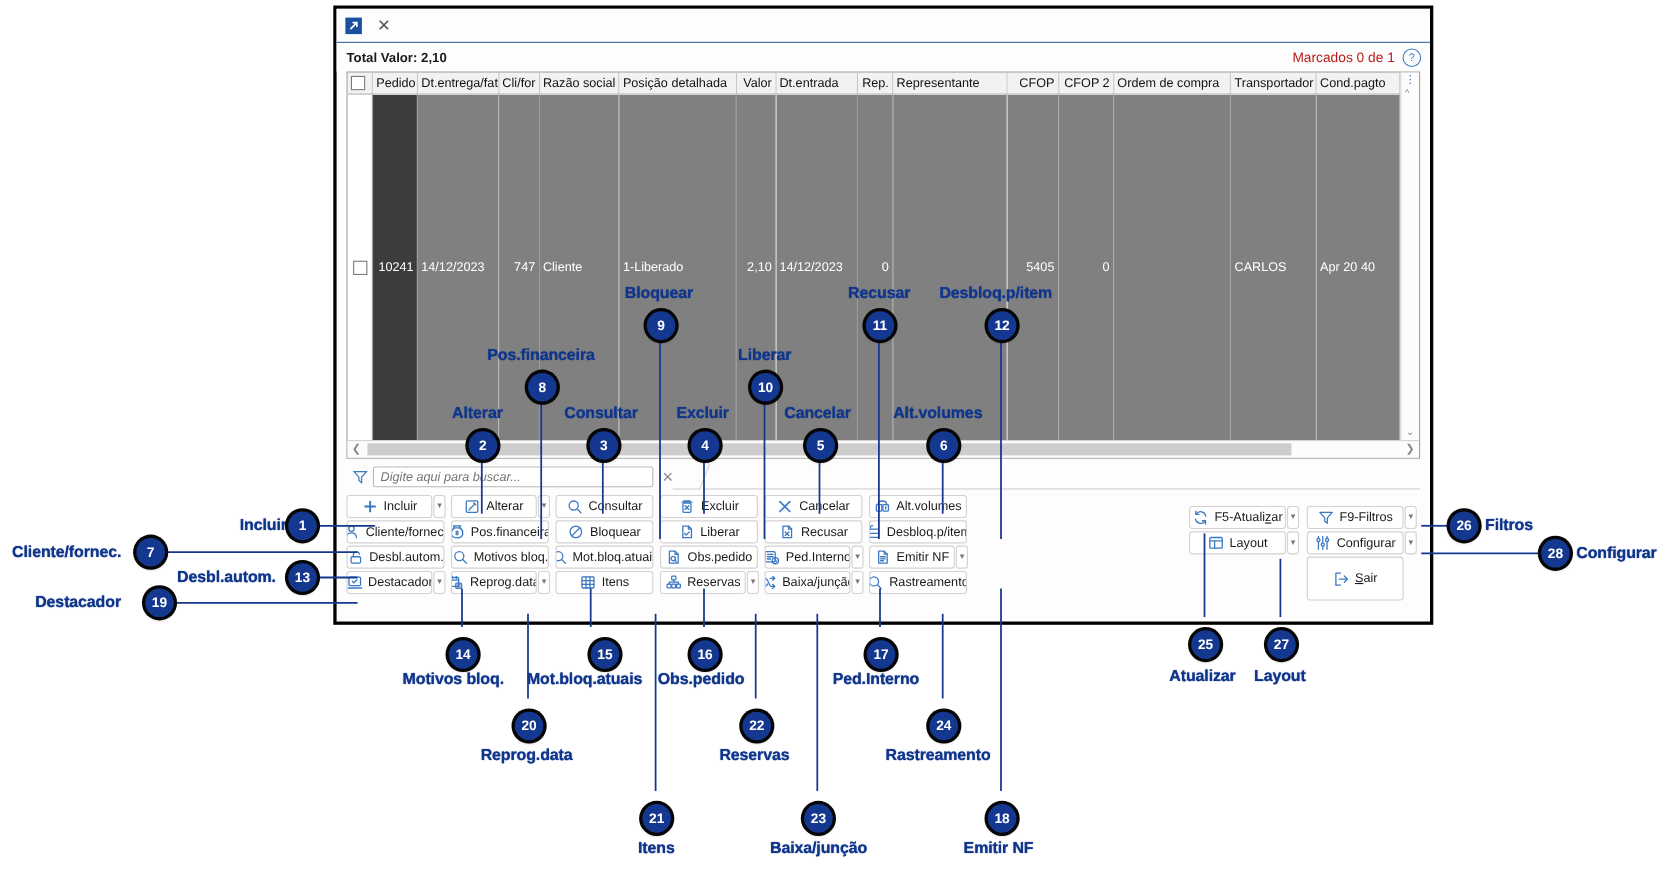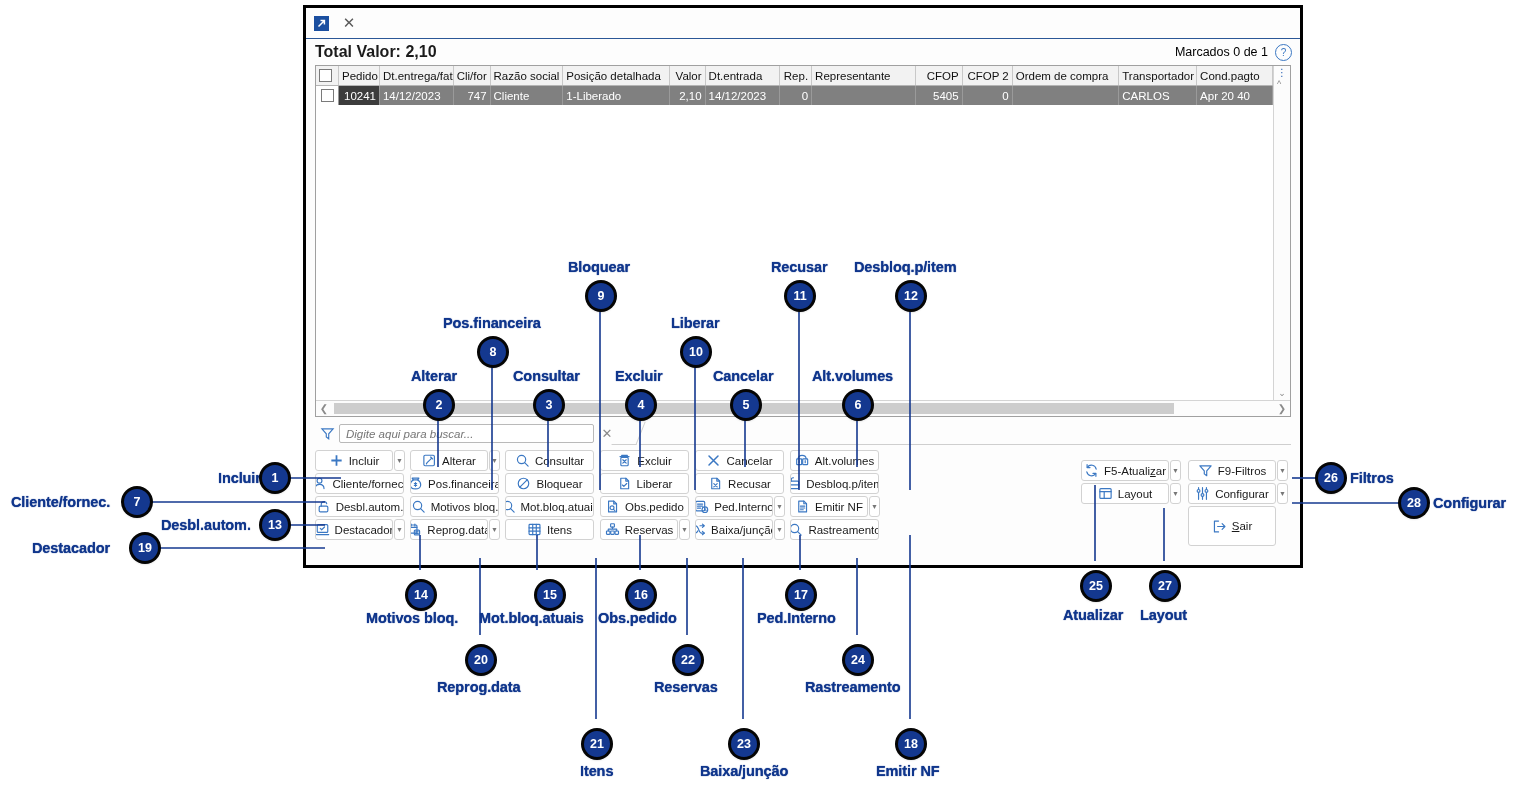--- a/index.html
+++ b/index.html
@@ -35,35 +35,35 @@
     width:15px;height:15px;background:#1b4fa0;margin-right:9px;
     display:flex;align-items:center;justify-content:center;color:#fff;font-size:11px;line-height:1;
   }
   .title-txt{font-size:12.5px;color:#6e6e6e;flex:1;}
   .win-close{font-size:15px;color:#5a5a5a;width:22px;text-align:center;cursor:default;}
 
   .subbar{
     height:26px;display:flex;align-items:center;padding:0 8px 0 9px;
     box-sizing:border-box;background:#fdfdfd;
   }
-  .subbar .total{font-size:16px;font-weight:bold;color:#1a1a1a;}
+  .subbar .total{font-size:12px;font-weight:bold;color:#1a1a1a;}
   .subbar .spacer{flex:1;}
-  .subbar .marcados{font-size:12.5px;color:#000000;margin-right:7px;}
+  .subbar .marcados{font-size:12.5px;color:#b91c1c;margin-right:7px;}
   .help-ico{
     width:15px;height:15px;border-radius:50%;border:1.4px solid #3b78c3;color:#3b78c3;
     font-size:10px;display:flex;align-items:center;justify-content:center;
   }
 
   
   .grid-wrap{
     margin:0 9px;border:1px solid #a0a0a0;box-sizing:border-box;
     height:352px;background:#fff;display:flex;flex-direction:column;position:relative;
   }
   .grid-main{display:flex;flex:1;min-height:0;}
-  .grid-cols{flex:1;min-width:0;display:flex;flex-direction:column;}
+  .grid-cols{flex:1;min-width:0;display:flex;flex-direction:row;}
   table.dg{border-collapse:collapse;table-layout:fixed;width:100%;font-size:11.5px;}
   table.dg th{
     background:#f2f2f2;border-right:1px solid #c8c8c8;border-bottom:1px solid #b4b4b4;
     font-weight:normal;color:#111;height:19px;padding:0 3px;text-align:left;
     white-space:nowrap;overflow:hidden;
   }
   table.dg th.num,table.dg td.num{text-align:right;}
   table.dg td{
     background:#808080;color:#fff;border-right:1px solid #9a9a9a;height:19px;
     padding:0 3px;white-space:nowrap;overflow:hidden;

